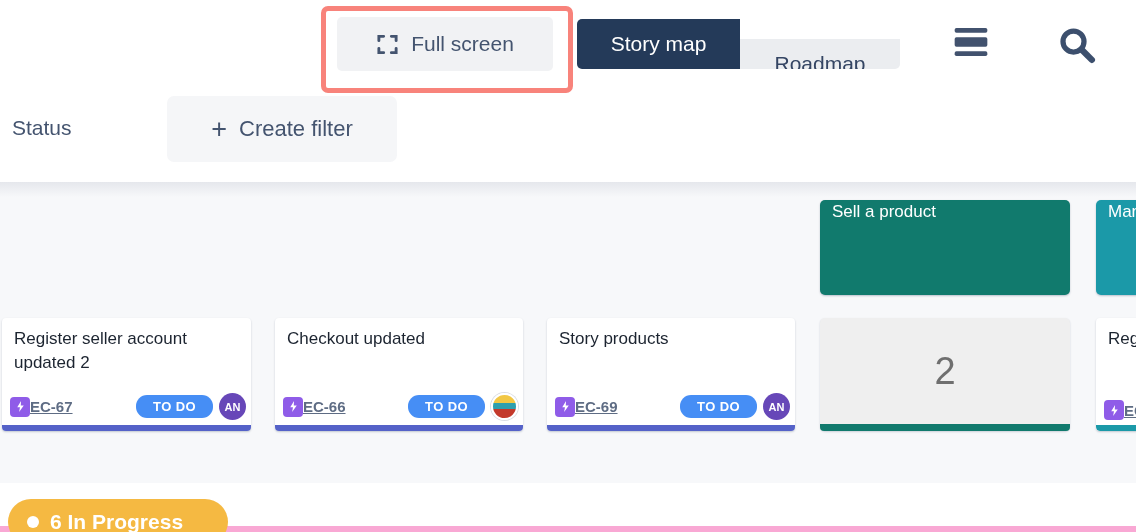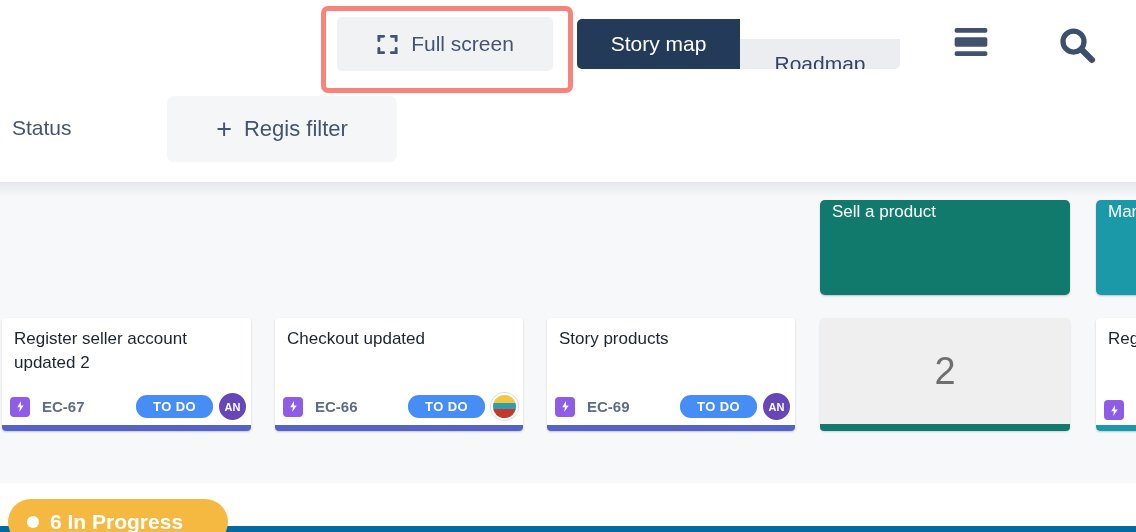--- a/index.html
+++ b/index.html
@@ -1,18 +1,18 @@
 <!DOCTYPE html>
 <html><head>
 <meta charset="utf-8">
 <style>
   * { margin:0; padding:0; box-sizing:border-box; }
   html,body { width:1136px; height:532px; overflow:hidden; background:#fff;
     font-family:"Liberation Sans","DejaVu Sans",sans-serif; }
-  .stage { position:relative; width:1136px; height:532px; background:#0369a1; }
+  .stage { position:relative; width:1136px; height:532px; background:#f9a8d4; }
 
   
   .header { position:absolute; left:0; top:0; width:1136px; height:182px; background:#fff; z-index:3; }
 
   .annotation-box { position:absolute; left:321px; top:6px; width:252px; height:87px;
     border:5px solid #f8837b; border-radius:7px; pointer-events:none; z-index:5; }
 
   .fullscreen-btn { position:absolute; left:337px; top:17px; width:216px; height:54px;
     background:#f1f2f4; border-radius:5px; display:flex; align-items:center; justify-content:center;
     gap:12px; color:#44546f; font-size:21px; cursor:pointer; border:none; }
@@ -49,21 +49,21 @@
   .story-card { position:absolute; top:136px; width:248px; height:113px; background:#fff;
     border-radius:4px; box-shadow:0 1px 2px rgba(9,30,66,.22); cursor:pointer; }
   .story-1 { left:2px; width:249px; }
   .story-2 { left:275px; }
   .story-3 { left:547px; }
   .story-partial { left:1096px; width:60px; overflow:hidden; }
   .story-title { padding:9px 12px 0 12px; font-size:17px; line-height:1.4; color:#1c2430; }
   .card-footer { position:absolute; left:8px; right:5px; bottom:11px; display:flex; align-items:center; }
   .type-icon { width:20px; height:20px; border-radius:4px; background:#8f5ce8; flex:0 0 auto;
     display:flex; align-items:center; justify-content:center; }
-  .issue-key { margin-left:12px; font-size:15px; font-weight:bold; color:#5e6c84; }
+  .issue-key { margin-left:0; font-size:15px; font-weight:bold; color:#5e6c84;text-decoration:underline; }
   .footer-spacer { flex:1 1 auto; }
   .status-pill { background:#468ef5; color:#fff; font-size:13px; font-weight:bold;
     letter-spacing:.4px; padding:4px 17px; border-radius:11px; cursor:pointer; }
   .avatar { width:27px; height:27px; border-radius:50%; margin-left:6px; flex:0 0 auto;
     display:flex; align-items:center; justify-content:center; color:#fff; font-size:11px;
     font-weight:bold; cursor:pointer; }
   .avatar-an { background:#6747b8;text-align:right; }
   .avatar-robot { background:linear-gradient(180deg,#f2c744 0 34%,#2e9fae 34% 62%,#c3392b 62% 100%);
     border:2px solid #fff; box-shadow:0 0 0 1px rgba(9,30,66,.15); }
   .card-strip { position:absolute; left:0; right:0; bottom:0; height:6px; background:#5562c8;
@@ -126,21 +126,21 @@
       <svg width="42" height="42" viewBox="0 0 24 24" fill="none" stroke="#3c4f6d" stroke-linecap="round">
         <circle cx="10" cy="10" r="6" stroke-width="3"></circle>
         <line x1="15" y1="15" x2="20.5" y2="20.5" stroke-width="3.6"></line>
       </svg>
     </button>
 
     <div class="status-label">Status</div>
 
     <button class="create-filter-btn">
       <span class="plus-glyph">+</span>
-      <span>Regis filter</span>
+      <span>Create filter</span>
     </button>
   </div>
 
   <div class="board">
 
     <div class="epic-card epic-sell">
       <span>Sell a product</span>
     </div>
     <div class="epic-card epic-partial">
       <span>Mana</span>

